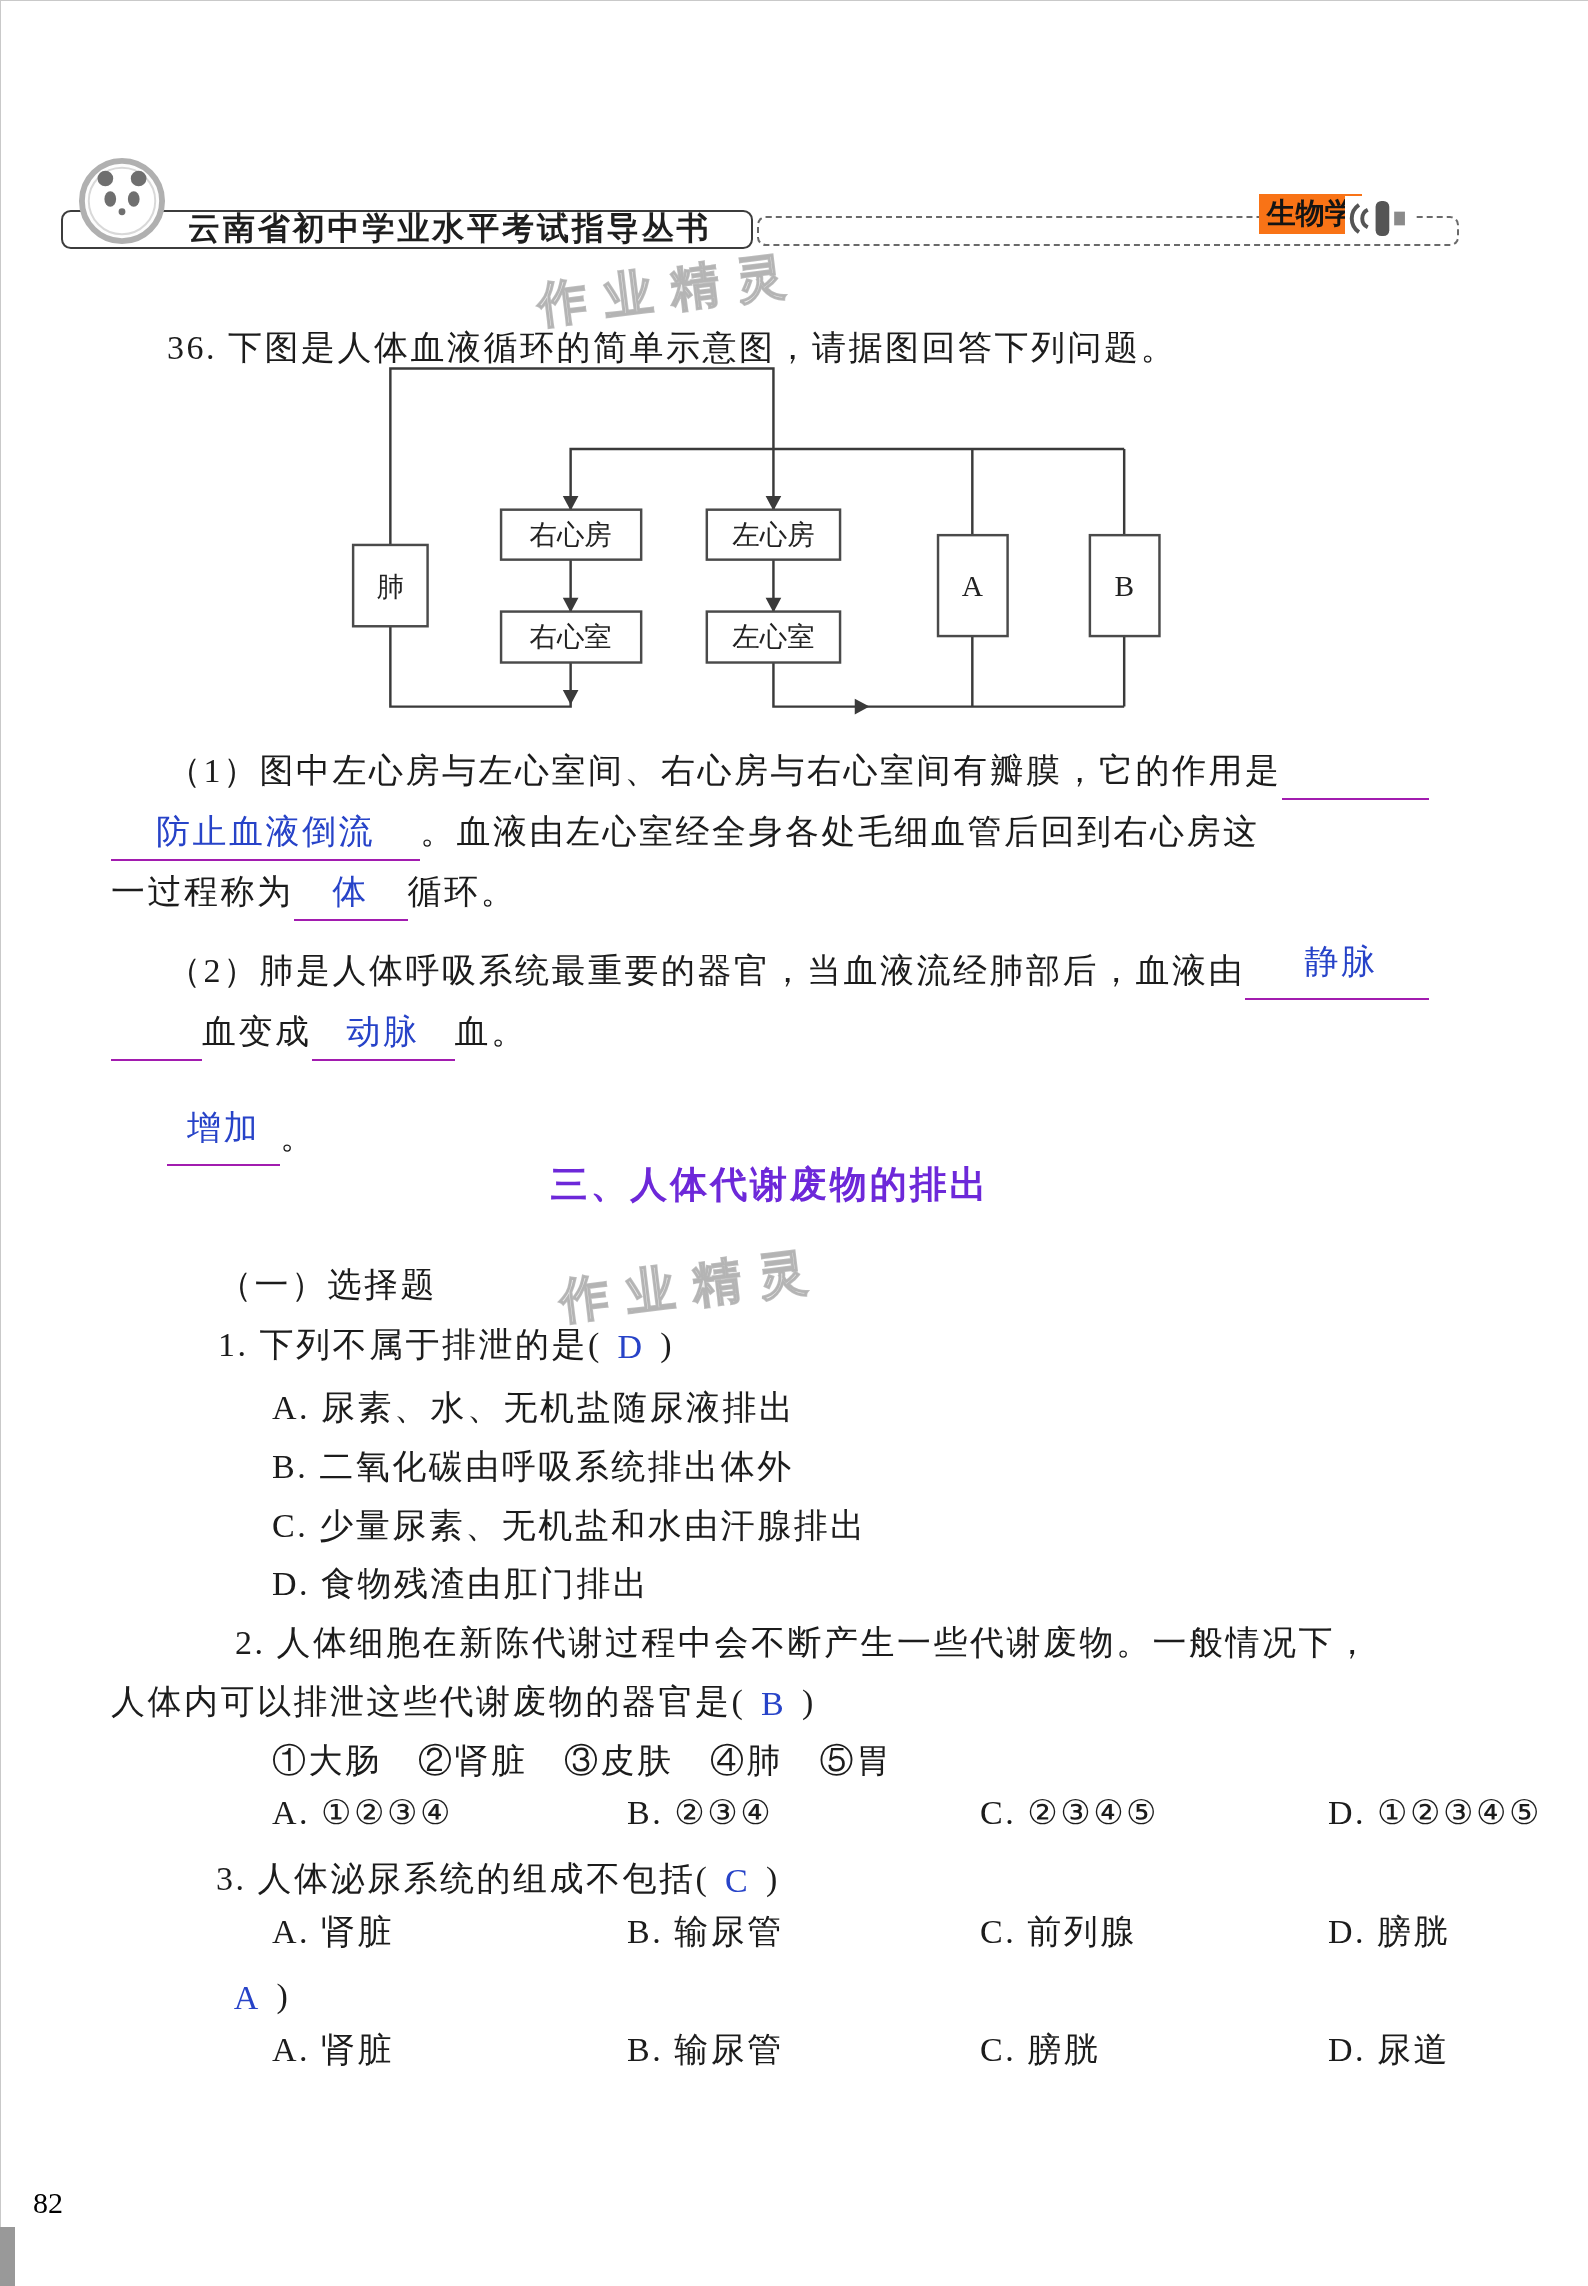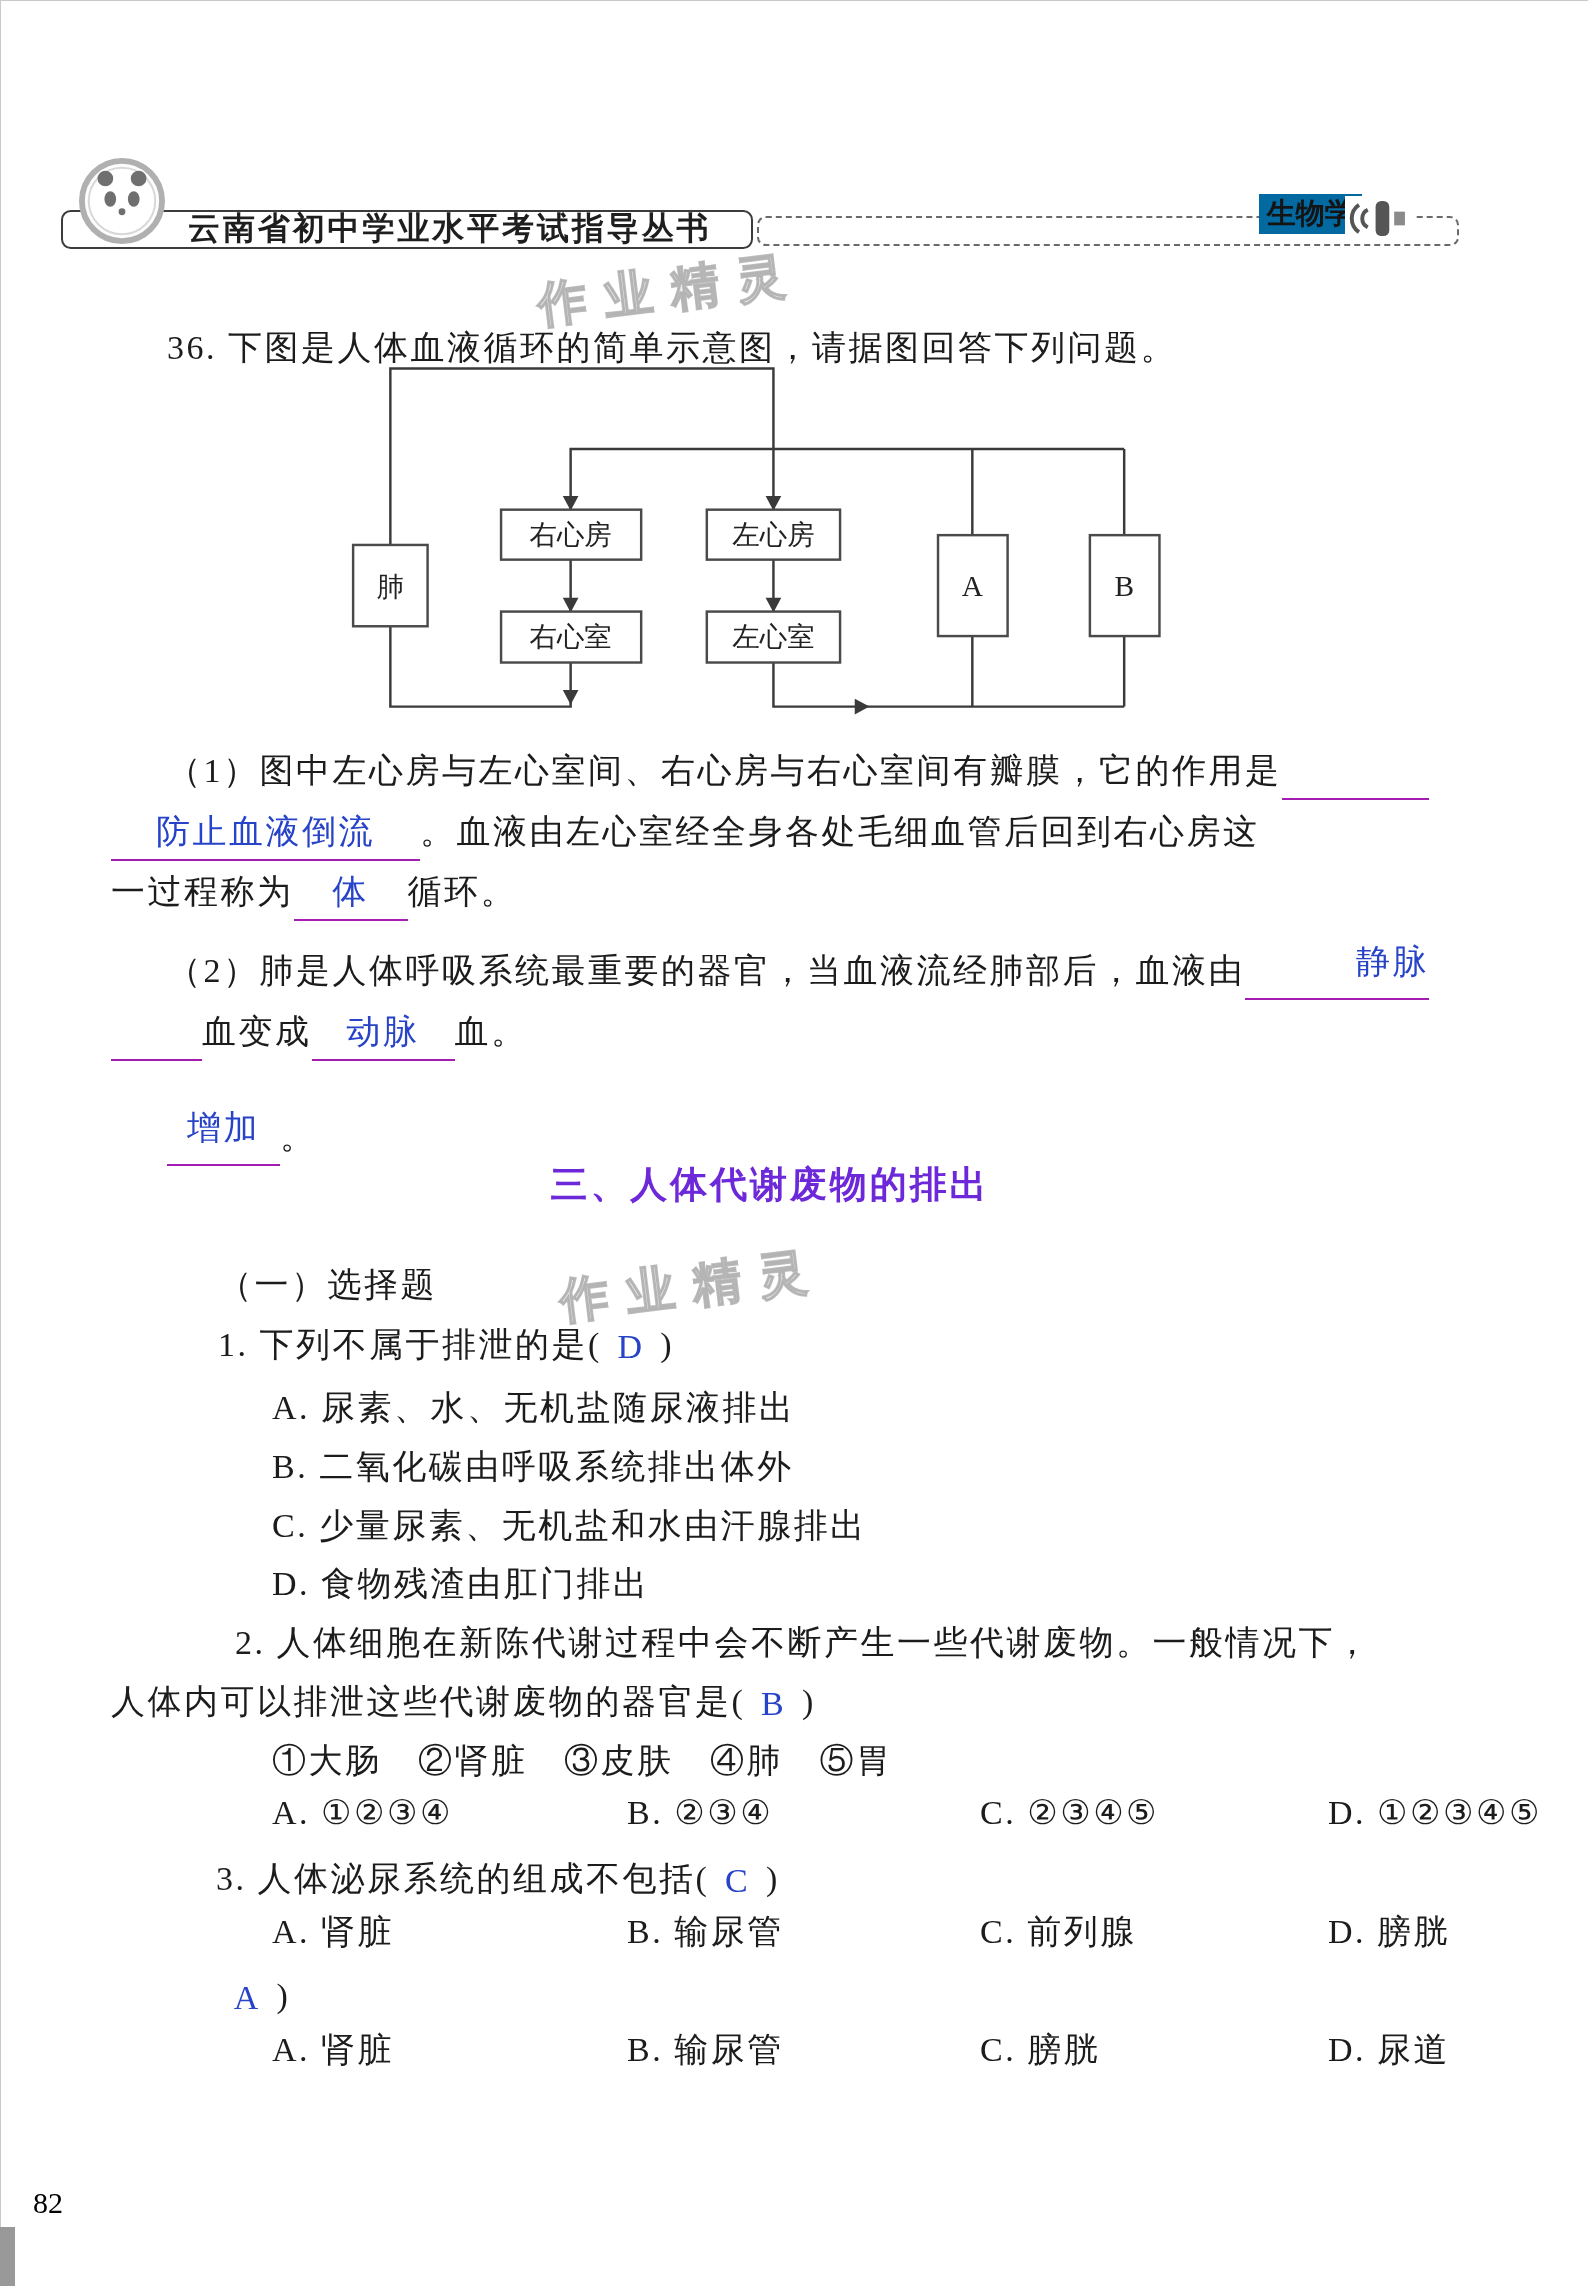--- a/index.html
+++ b/index.html
@@ -13,39 +13,39 @@
   
   .hdr-box  { position:absolute; left:61px;  top:210px; width:688px; height:35px;
               border:2px solid #3c3c3c; border-radius:9.8px; background:#fff; }
   .hdr-dash { position:absolute; left:757px; top:216px; width:698px; height:25.5px;
               border:2px dashed #6a6a6a; border-radius:8.8px; }
   .logo { position:absolute; left:78px; top:157px; width:88px; height:88px; }
   .series-title { position:absolute; left:188px; top:210px; height:37px; line-height:37px;
               font-family:"Liberation Sans","DejaVu Sans",sans-serif;
               font-size:32px; font-weight:bold; letter-spacing:2.9px; color:#1e1e1e; white-space:nowrap; }
   .subject { position:absolute; left:1259px; top:194px; font-family:"Liberation Sans","DejaVu Sans",sans-serif;
-              font-size:29px; font-weight:bold; color:#141414; background:#0369a1; padding:0 7.8px; }
+              font-size:29px; font-weight:bold; color:#141414; background:#f97316; padding:0 7.8px; }
   .speaker { position:absolute; left:1345px; top:196px; background:#fff; }
 
   
   .wm { position:absolute; font-family:"Liberation Sans","DejaVu Sans",sans-serif;
         font-weight:bold; font-size:49px; letter-spacing:17.6px; white-space:nowrap;
         color:rgba(165,165,165,0.22); -webkit-text-stroke:1.5px rgba(125,125,125,0.5);
         transform:rotate(-7deg); pointer-events:none; }
   .wm1 { left:537px; top:257px; }
   .wm2 { left:559px; top:1253px; }
 
   
   .line { position:absolute; left:111px; width:1318px; font-size:34px; letter-spacing:2.5px;
           line-height:55px; display:flex; align-items:baseline; white-space:nowrap; }
   .plain { display:block; }
   .indent { display:inline-block; width:56px; flex:0 0 56px; }
   .blank { display:inline-block; border-bottom:2px solid #a21caf; text-align:center; }
   .blank::before { content:"\200B"; }
-  .blank.fill { flex:1 1 auto; text-align:right; padding-left:7.8px; }
+  .blank.fill { flex:1 1 auto; text-align:center; padding-left:7.8px; }
   .ans { color:#2743c8; }
   .raised { position:relative; top:-8.8px; }
   .stem-ans { color:#2743c8; padding:0 15.7px; position:relative; top:2px; }
 
   .section-title { position:absolute; left:111px; top:1160px; width:1318px; text-align:center;
           font-family:"Liberation Sans","DejaVu Sans",sans-serif;
           font-size:37px; font-weight:bold; letter-spacing:2.9px; color:#6d28d9; }
 
   .optrow { position:absolute; left:272px; width:1157px; height:49px; font-size:34px; letter-spacing:2.5px; }
   .optrow span { position:absolute; white-space:nowrap; }

